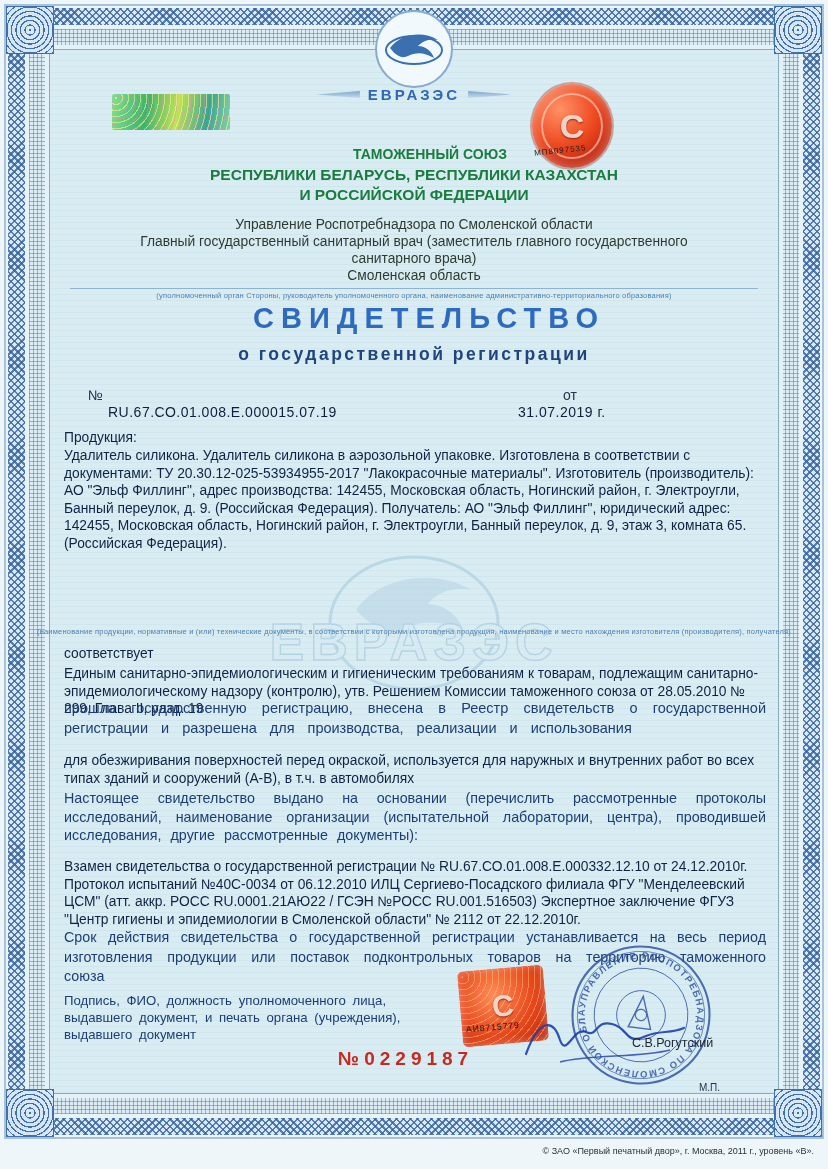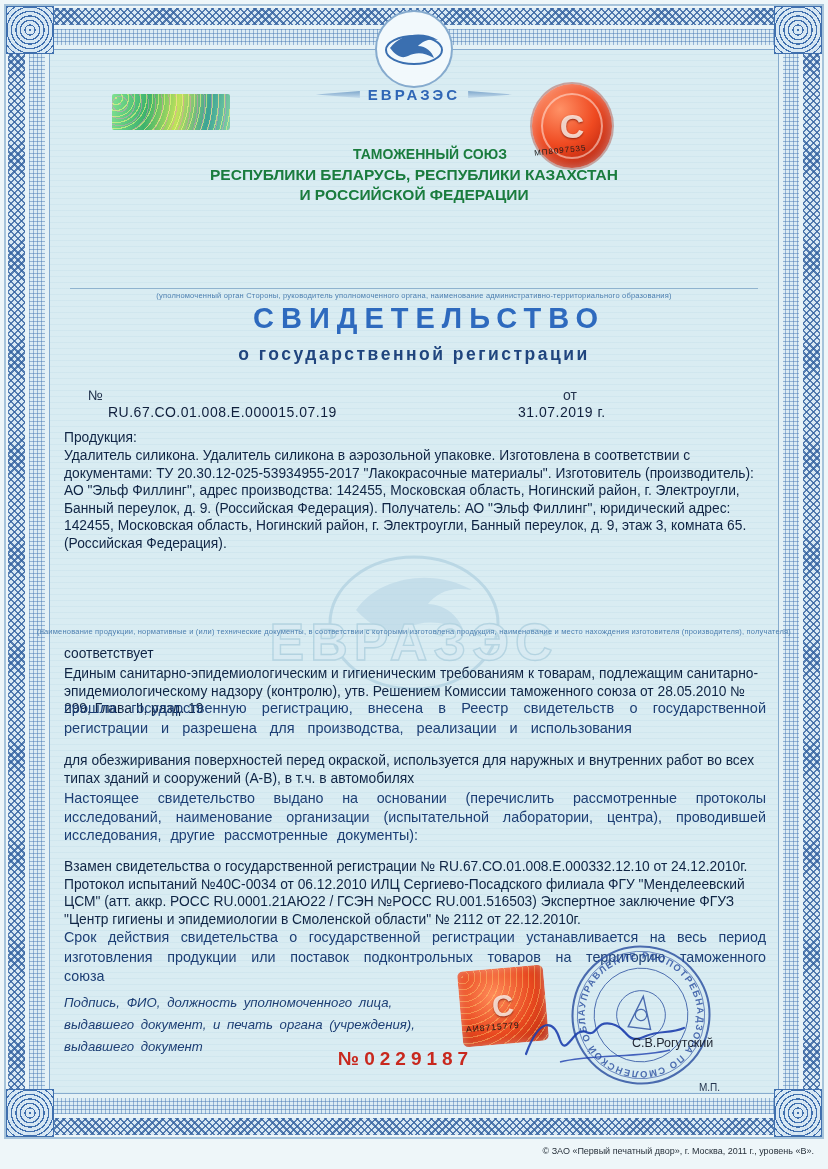--- a/index.html
+++ b/index.html
@@ -132,20 +132,26 @@
     <div class="seal-c">С</div>
   </div>
   <div class="seal-number">МП8097535</div>
 
   <div class="abs center green-block">
     <div class="u1">ТАМОЖЕННЫЙ СОЮЗ</div>
     <div class="u2">РЕСПУБЛИКИ БЕЛАРУСЬ, РЕСПУБЛИКИ КАЗАХСТАН</div>
     <div class="u2">И РОССИЙСКОЙ ФЕДЕРАЦИИ</div>
   </div>
 
+  <div class="abs center auth-block">
+    <div>Управление Роспотребнадзора по Смоленской области</div>
+    <div>Главный государственный санитарный врач (заместитель главного государственного</div>
+    <div>санитарного врача)</div>
+    <div>Смоленская область</div>
+  </div>
   <div class="note-line"></div>
   <div class="abs center tiny-note n1">(уполномоченный орган Стороны, руководитель уполномоченного органа, наименование административно-территориального образования)</div>
 
   <div class="abs center title-main">СВИДЕТЕЛЬСТВО</div>
   <div class="abs center title-sub">о государственной регистрации</div>
 
   <div class="abs lbl" style="left:88px; top:387px;">№</div>
   <div class="abs val" style="left:108px; top:404px;text-align:right;">RU.67.СО.01.008.Е.000015.07.19</div>
   <div class="abs lbl" style="left:563px; top:387px;">от</div>
   <div class="abs val" style="left:518px; top:404px;">31.07.2019 г.</div>
@@ -156,21 +162,21 @@
 
   <div class="abs body-txt" style="left:64px; top:645px;">соответствует</div>
   <div class="abs body-txt" style="left:64px; top:665px; width:702px;">Единым санитарно-эпидемиологическим и гигиеническим требованиям к товарам, подлежащим санитарно-эпидемиологическому надзору (контролю), утв. Решением Комиссии таможенного союза от 28.05.2010 № 299, Глава II, разд. 19</div>
   <div class="abs tpl-txt" style="left:64px; top:699px; width:702px; font-size:14.5px; line-height:19.5px; word-spacing:9px;">прошла государственную регистрацию, внесена в Реестр свидетельств о государственной регистрации и разрешена для производства, реализации и использования</div>
   <div class="abs body-txt" style="left:64px; top:752px; width:702px;">для обезжиривания поверхностей перед окраской, используется для наружных и внутренних работ во всех типах зданий и сооружений (А-В), в т.ч. в автомобилях</div>
 
   <div class="abs tpl-txt" style="left:64px; top:789px; width:702px; font-size:14.3px; line-height:18.5px; word-spacing:5px;">Настоящее свидетельство выдано на основании (перечислить рассмотренные протоколы исследований, наименование организации (испытательной лаборатории, центра), проводившей исследования, другие рассмотренные документы):</div>
   <div class="abs body-txt" style="left:64px; top:858px; width:706px;">Взамен свидетельства о государственной регистрации № RU.67.СО.01.008.Е.000332.12.10 от 24.12.2010г. Протокол испытаний №40С-0034 от 06.12.2010 ИЛЦ Сергиево-Посадского филиала ФГУ "Менделеевский ЦСМ" (атт. аккр. РОСС RU.0001.21АЮ22 / ГСЭН №РОСС RU.001.516503) Экспертное заключение ФГУЗ "Центр гигиены и эпидемиологии в Смоленской области" № 2112 от 22.12.2010г.</div>
   <div class="abs tpl-txt" style="left:64px; top:928px; width:702px; font-size:14.3px; line-height:19.5px; word-spacing:7px;">Срок действия свидетельства о государственной регистрации устанавливается на весь период изготовления продукции или поставок подконтрольных товаров на территорию таможенного союза</div>
 
-  <div class="abs tpl-txt" style="left:64px; top:992px; width:352px; font-size:13.2px; line-height:22px; word-spacing:3px; text-align:left;font-style:italic;">Подпись, ФИО, должность уполномоченного лица, выдавшего документ, и печать органа (учреждения), выдавшего документ</div>
+  <div class="abs tpl-txt" style="left:64px; top:992px; width:352px; font-size:13.2px; line-height:17px; word-spacing:3px; text-align:left;">Подпись, ФИО, должность уполномоченного лица, выдавшего документ, и печать органа (учреждения), выдавшего документ</div>
   <div class="serial">№0229187</div>
 
   <div class="holo-square">
     <div class="seal-c">С</div>
   </div>
   <div class="holo-sq-number">АИ8715779</div>
 
   <div class="stamp">
     <svg width="150" height="150" viewBox="0 0 160 160">
       <defs>

